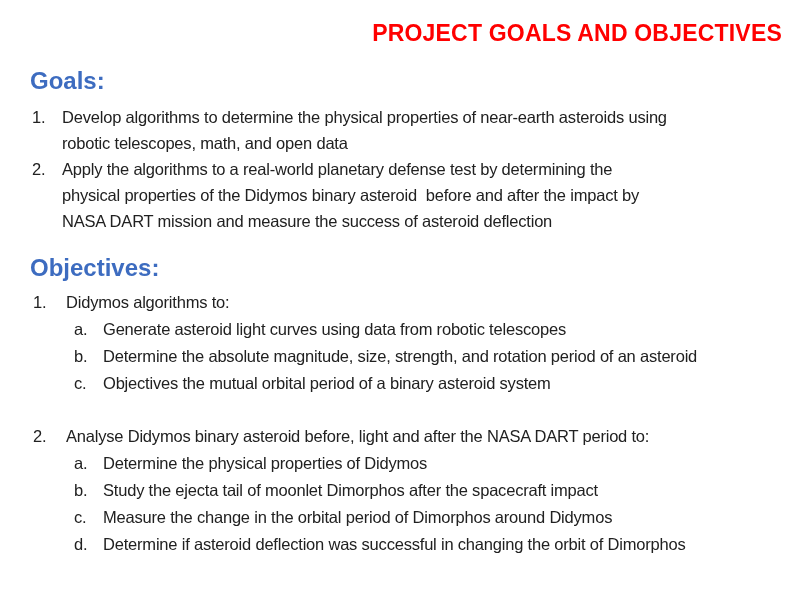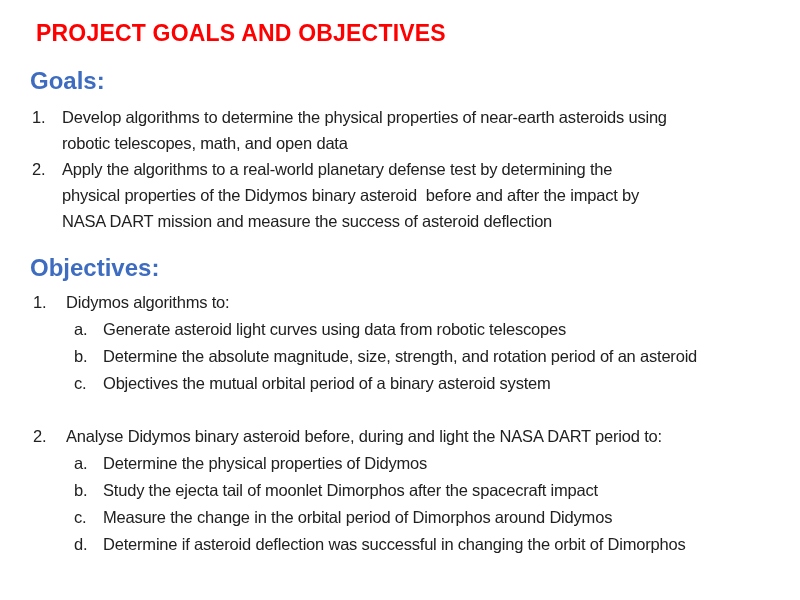--- a/index.html
+++ b/index.html
@@ -18,20 +18,21 @@
     box-sizing: border-box;
     padding: 18px 18px 0 0;
   }
   .page-title {
     margin: 0 0 0 36px;
     font-size: 23px;
     font-weight: bold;
     line-height: 30px;
     color: var(--title-color, #ff0000);
     letter-spacing: 0.2px;
+    text-align: right;
   }
   .section-heading {
     margin: 10px 0 0 30px;
     font-size: 24px;
     font-weight: bold;
     line-height: 30px;
     color: var(--heading-color, #3d6cc0);
   }
   .goals-heading { margin-top: 18px; }
   .objectives-heading { margin-top: 19px; }
@@ -119,21 +120,21 @@
         <li class="list-row">
           <span class="letter">c.</span>
           <span class="txt"><span>Objectives the mutual orbital period of a binary asteroid system</span></span>
         </li>
       </ol>
     </li>
 
     <li class="objective-item-2">
       <div class="list-row">
         <span class="num">2.</span>
-        <span class="txt"><span>Analyse Didymos binary asteroid </span><span class="u">before, during and light</span><span> the NASA DART period to:</span></span>
+        <span class="txt"><span>Analyse Didymos binary asteroid </span><span class="u">before, light and after</span><span> the NASA DART period to:</span></span>
       </div>
       <ol class="sub-list">
         <li class="list-row">
           <span class="letter">a.</span>
           <span class="txt"><span>Determine the physical properties of Didymos</span></span>
         </li>
         <li class="list-row">
           <span class="letter">b.</span>
           <span class="txt"><span>Study the ejecta tail of moonlet Dimorphos after the spacecraft impact</span></span>
         </li>

